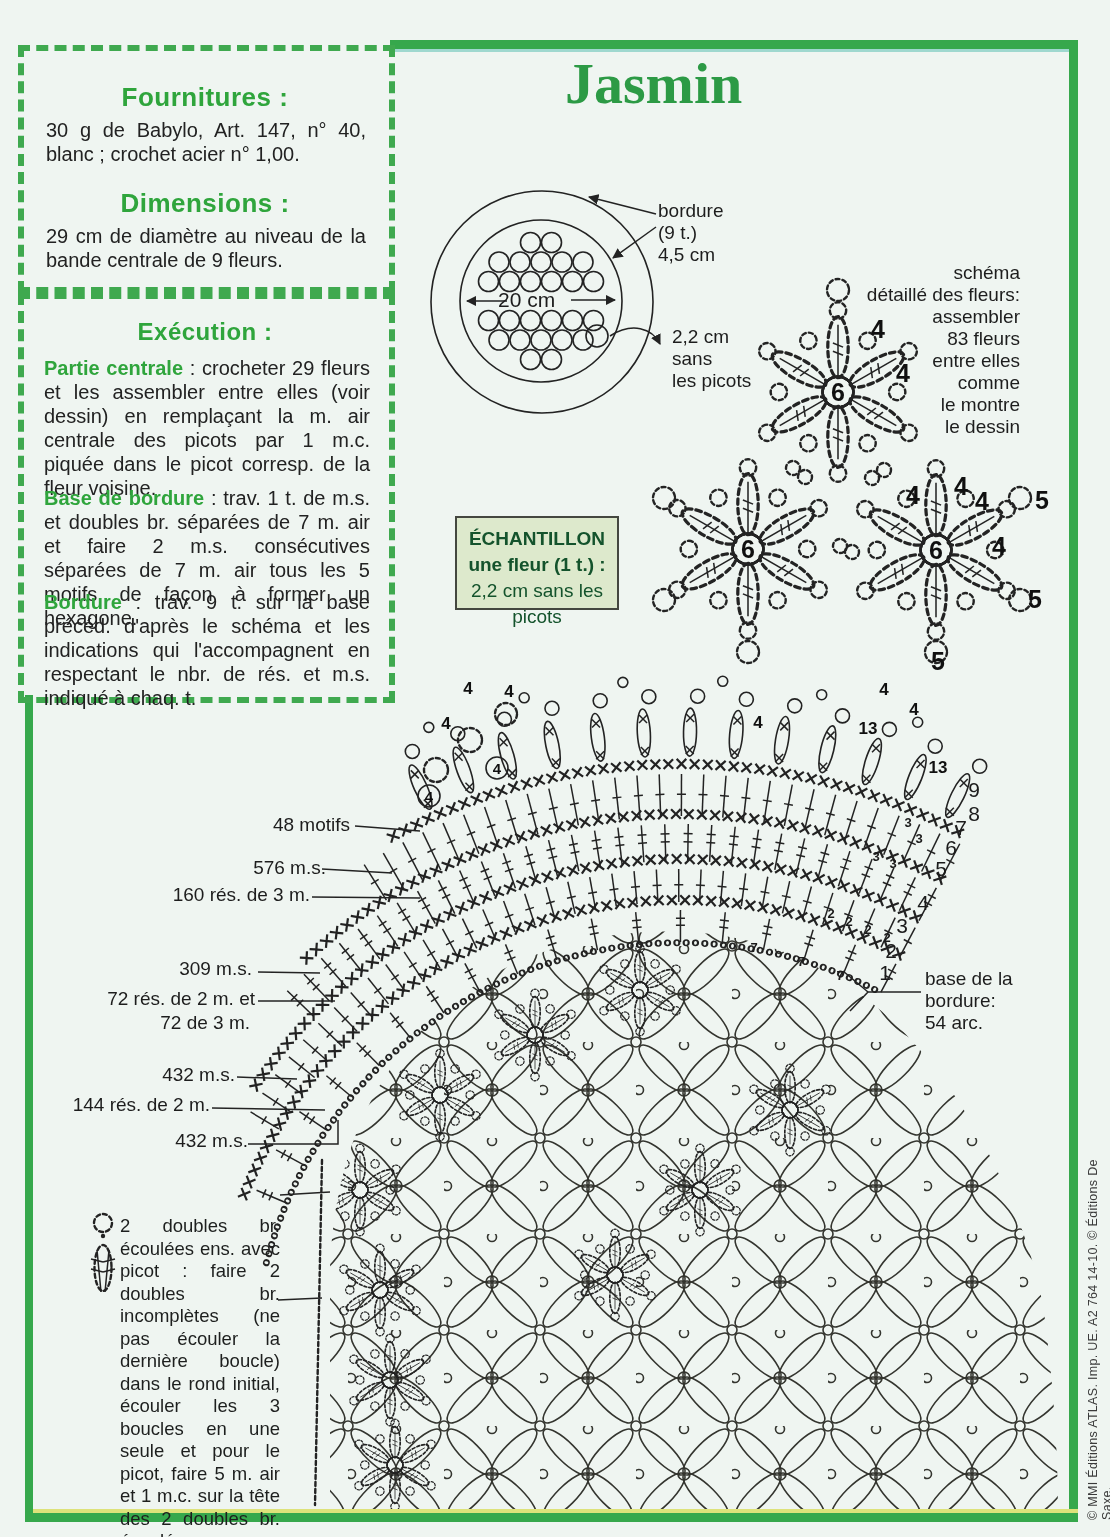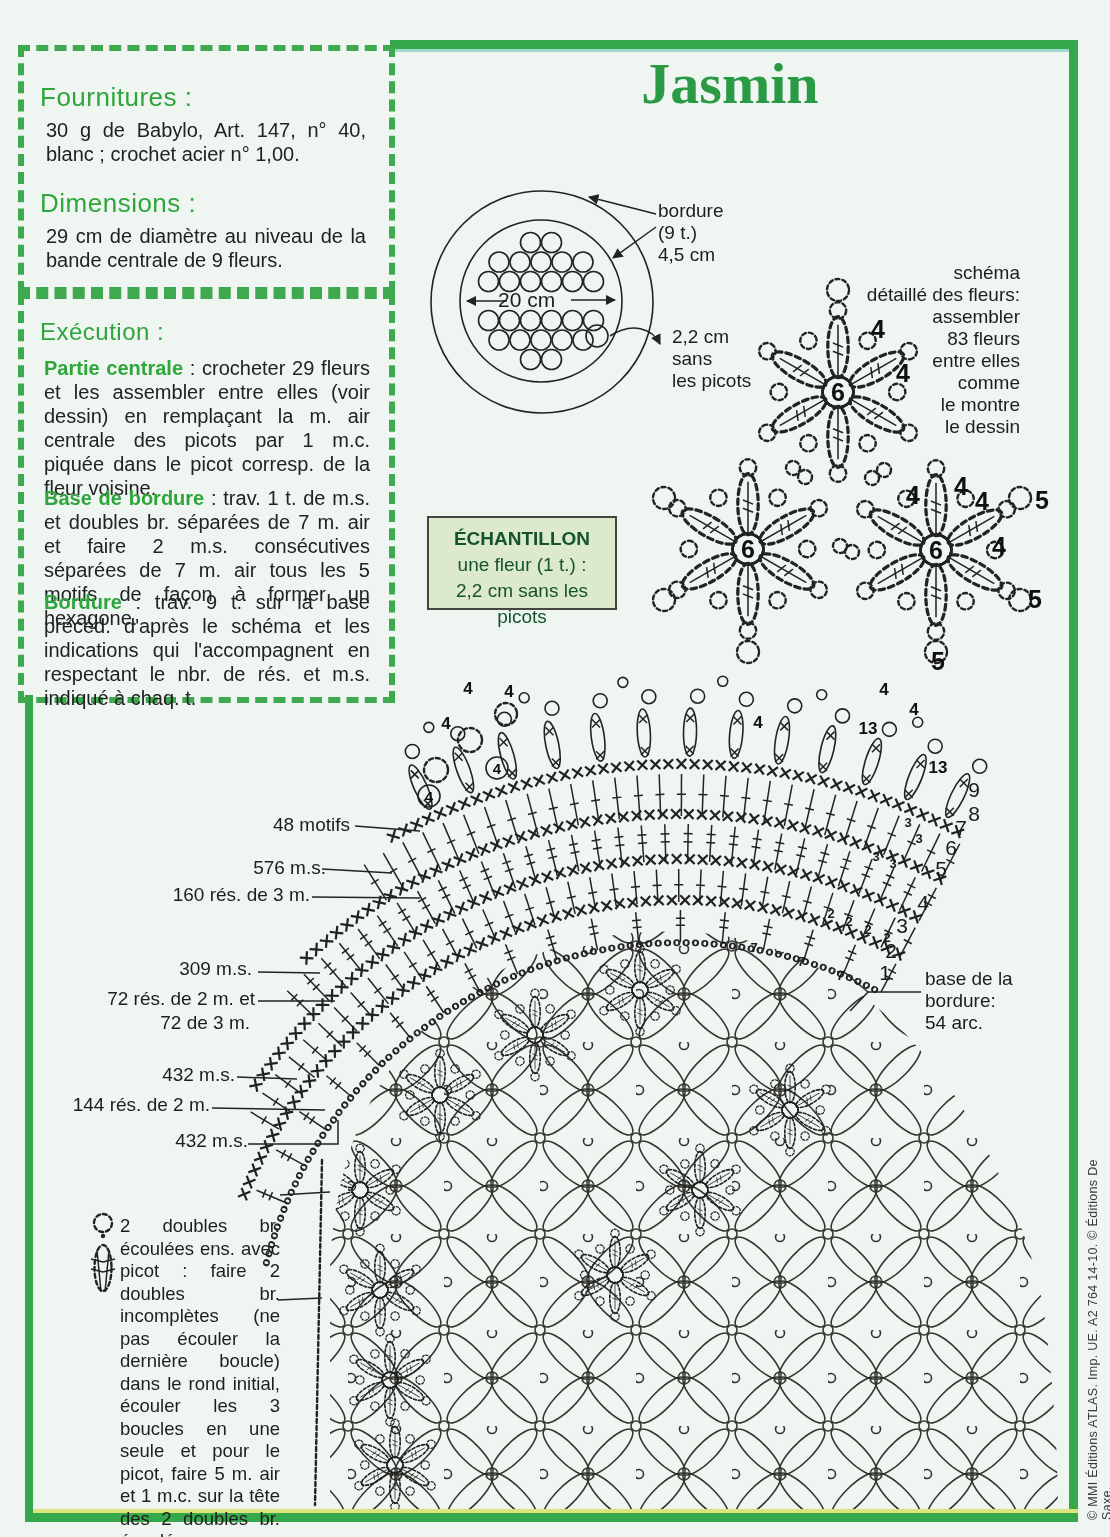--- a/index.html
+++ b/index.html
@@ -2,25 +2,25 @@
 <html><head>
 <meta charset="utf-8">
 <style>
   html,body{margin:0;padding:0}
   body{width:1110px;height:1537px;position:relative;background:#eff5f1;
        font-family:"Liberation Sans",sans-serif;overflow:hidden;color:#1d1f1e}
   .abs{position:absolute}
   .frame{background:#36a84c;z-index:4}
   .frame-accent{z-index:4}
   .dash-box{border:6px dashed #3fa94f;z-index:5;box-sizing:border-box}
-  .sec-head{color:#2fa53c;font-weight:normal;font-size:26px;letter-spacing:.5px;z-index:6}
+  .sec-head{color:#2fa53c;font-weight:bold;font-size:26px;text-align:center;letter-spacing:.5px;z-index:6}
   .body-txt{font-size:20px;line-height:24px;text-align:justify;color:#222;z-index:6}
   .lead{color:#2fa53c;font-weight:bold}
   .page-title{font-family:"Liberation Serif",serif;font-weight:bold;color:#2c9a45;
-              font-size:58px;text-align:center;z-index:5}
+              font-size:58px;text-align:left;z-index:5}
   .pre{white-space:pre-line}
   .lbl{font-size:19px;line-height:22px;color:#1d1d1d;z-index:5}
   .right{text-align:right}
   .ech{background:#dde9cc;border:2px solid #44473f;text-align:center;z-index:5;
        color:#14532c;font-size:19px;line-height:26px;padding-top:8px;box-sizing:border-box;font-weight:bold}
   .legend-txt{font-size:18.5px;line-height:22.5px;text-align:justify;z-index:5}
   .copyright{font-size:12.5px;color:#3a3a3a;z-index:5;transform-origin:0 0;transform:rotate(-90deg);
              width:380px;letter-spacing:.3px}
   svg#chart{position:absolute;left:0;top:0;z-index:2}
   .thin{fill:none;stroke:#232323;stroke-width:1.6}
@@ -74,23 +74,23 @@
 les picots</div>
 <div class="abs lbl pre right" style="left:820px;top:262px;width:200px">schéma
 détaillé des fleurs:
 assembler
 83 fleurs
 entre elles
 comme
 le montre
 le dessin</div>
 
-<div class="abs ech" style="left:427px;top:516px;width:190px;height:94px">
+<div class="abs ech" style="left:455px;top:516px;width:164px;height:94px">
   <div>ÉCHANTILLON</div>
-  <div style="font-weight:normal">une fleur (1 t.) :</div>
+  <div style="font-weight:bold">une fleur (1 t.) :</div>
   <div style="font-weight:normal">2,2 cm sans les picots</div>
 </div>
 
 <div class="abs lbl right" style="left:200px;top:814px;width:150px">48 motifs</div>
 <div class="abs lbl right" style="left:176px;top:857px;width:150px">576 m.s.</div>
 <div class="abs lbl right" style="left:120px;top:884px;width:190px">160 rés. de 3 m.</div>
 <div class="abs lbl right" style="left:102px;top:958px;width:150px">309 m.s.</div>
 <div class="abs lbl right" style="left:75px;top:988px;width:180px">72 rés. de 2 m. et</div>
 <div class="abs lbl right" style="left:100px;top:1012px;width:150px">72 de 3 m.</div>
 <div class="abs lbl right" style="left:85px;top:1064px;width:150px">432 m.s.</div>

